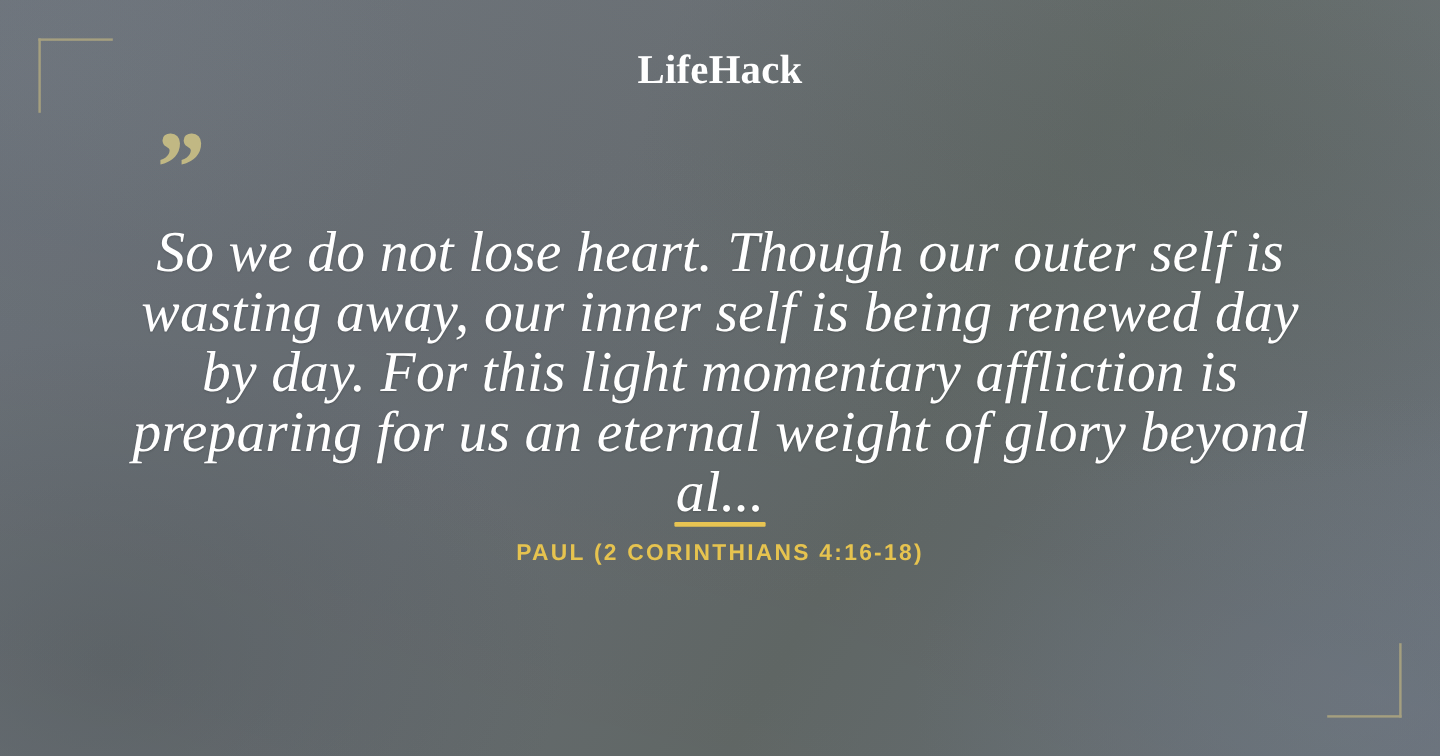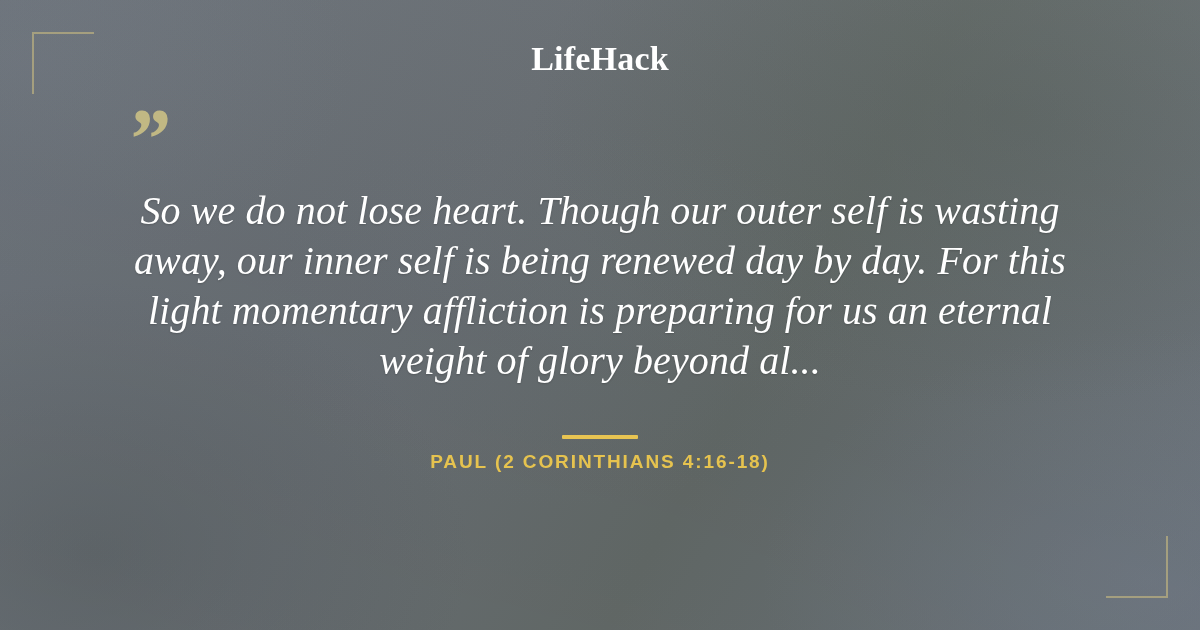--- a/index.html
+++ b/index.html
@@ -90,21 +90,21 @@
   
   .quote-block{
     position:absolute;
     left:100px; right:100px;
     top:186px;
     text-align:center;
   }
   .quote-text{
     font-family:"Liberation Serif", serif;
     font-style:italic;
-    font-size:40px;
+    font-size:48px;
     line-height:50px;
     color:#ffffff;
     letter-spacing:.1px;
     text-shadow:0 1px 2px rgba(0,0,0,0.18);
   }
 
   
   .divider-wrap{
     position:absolute;
     left:0; right:0;

